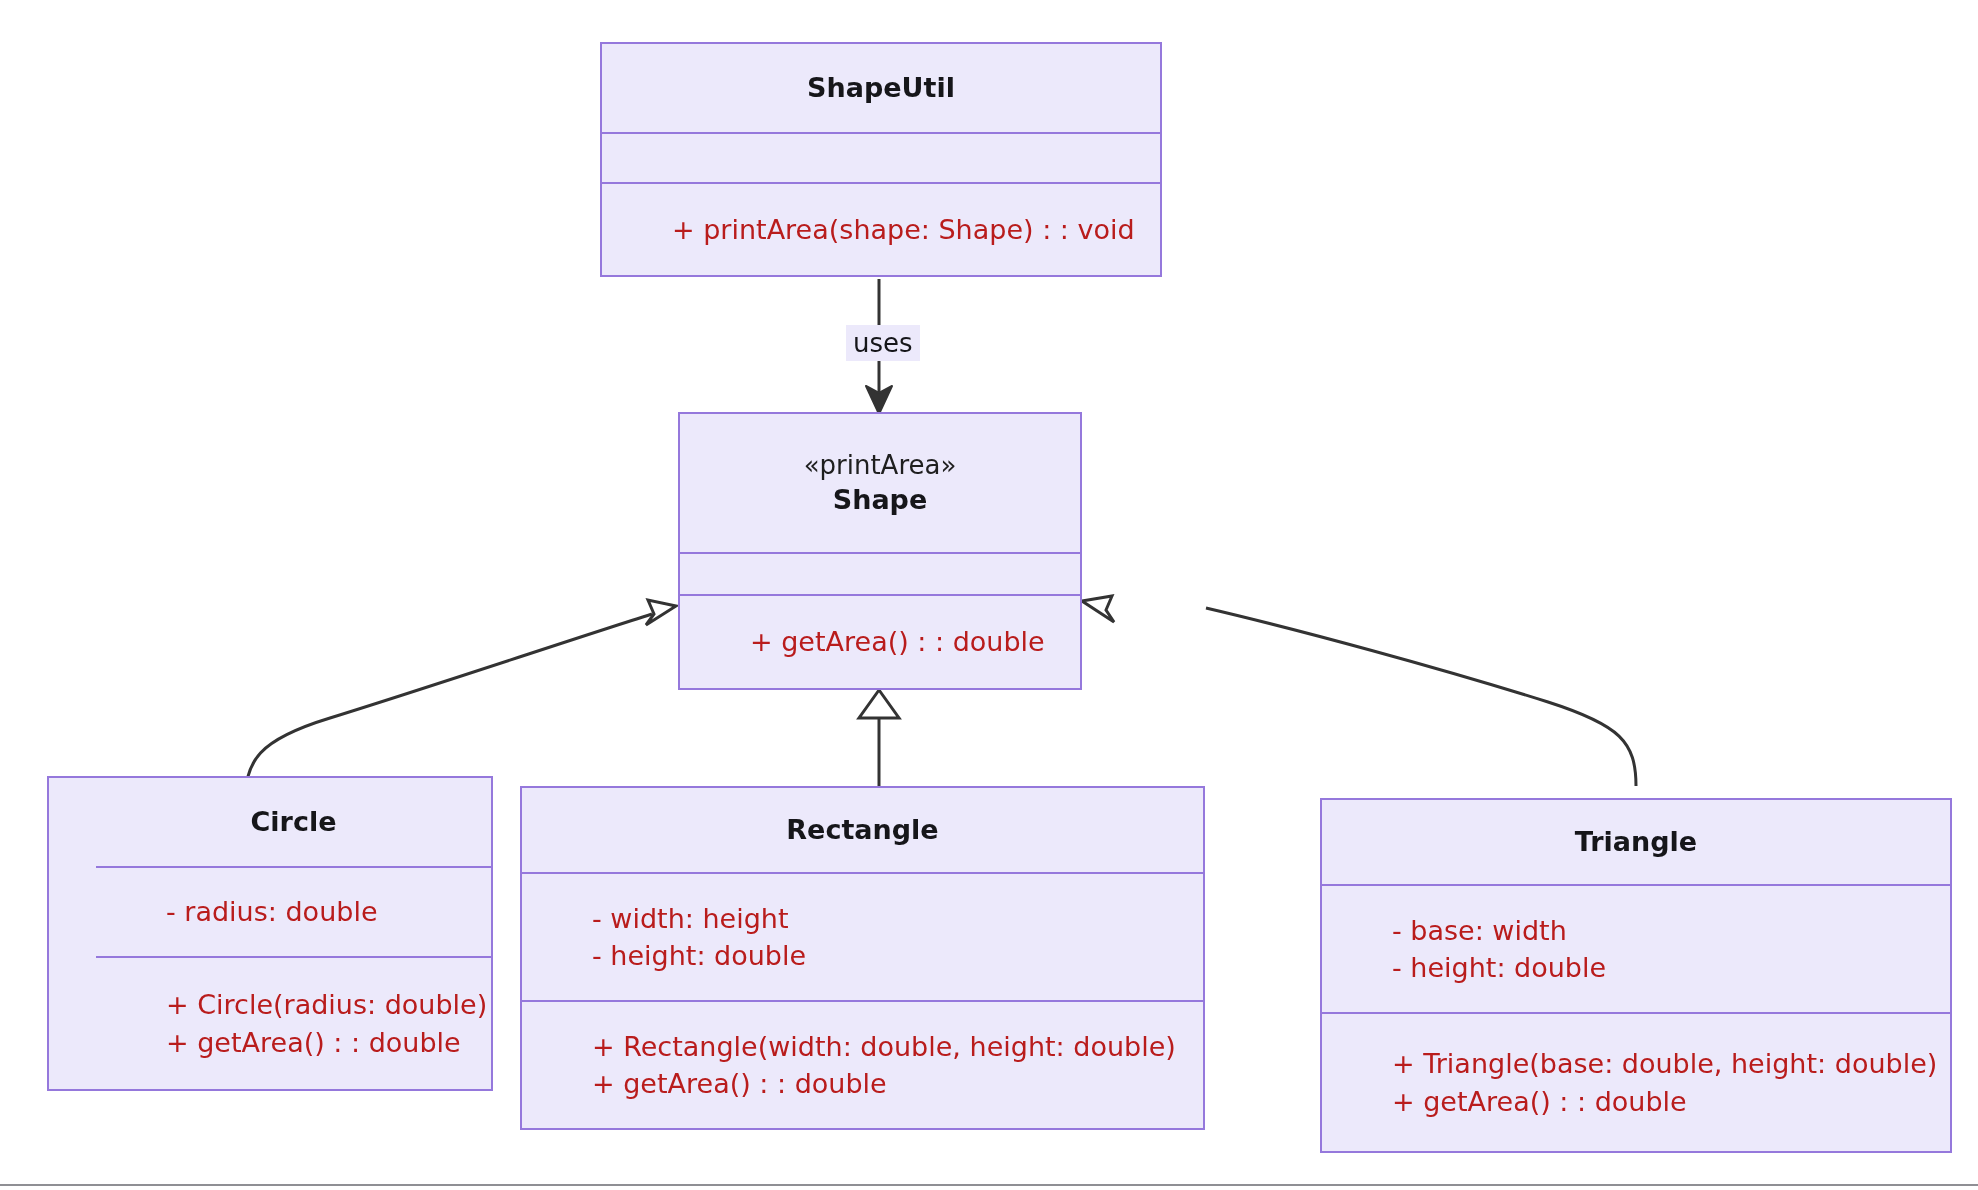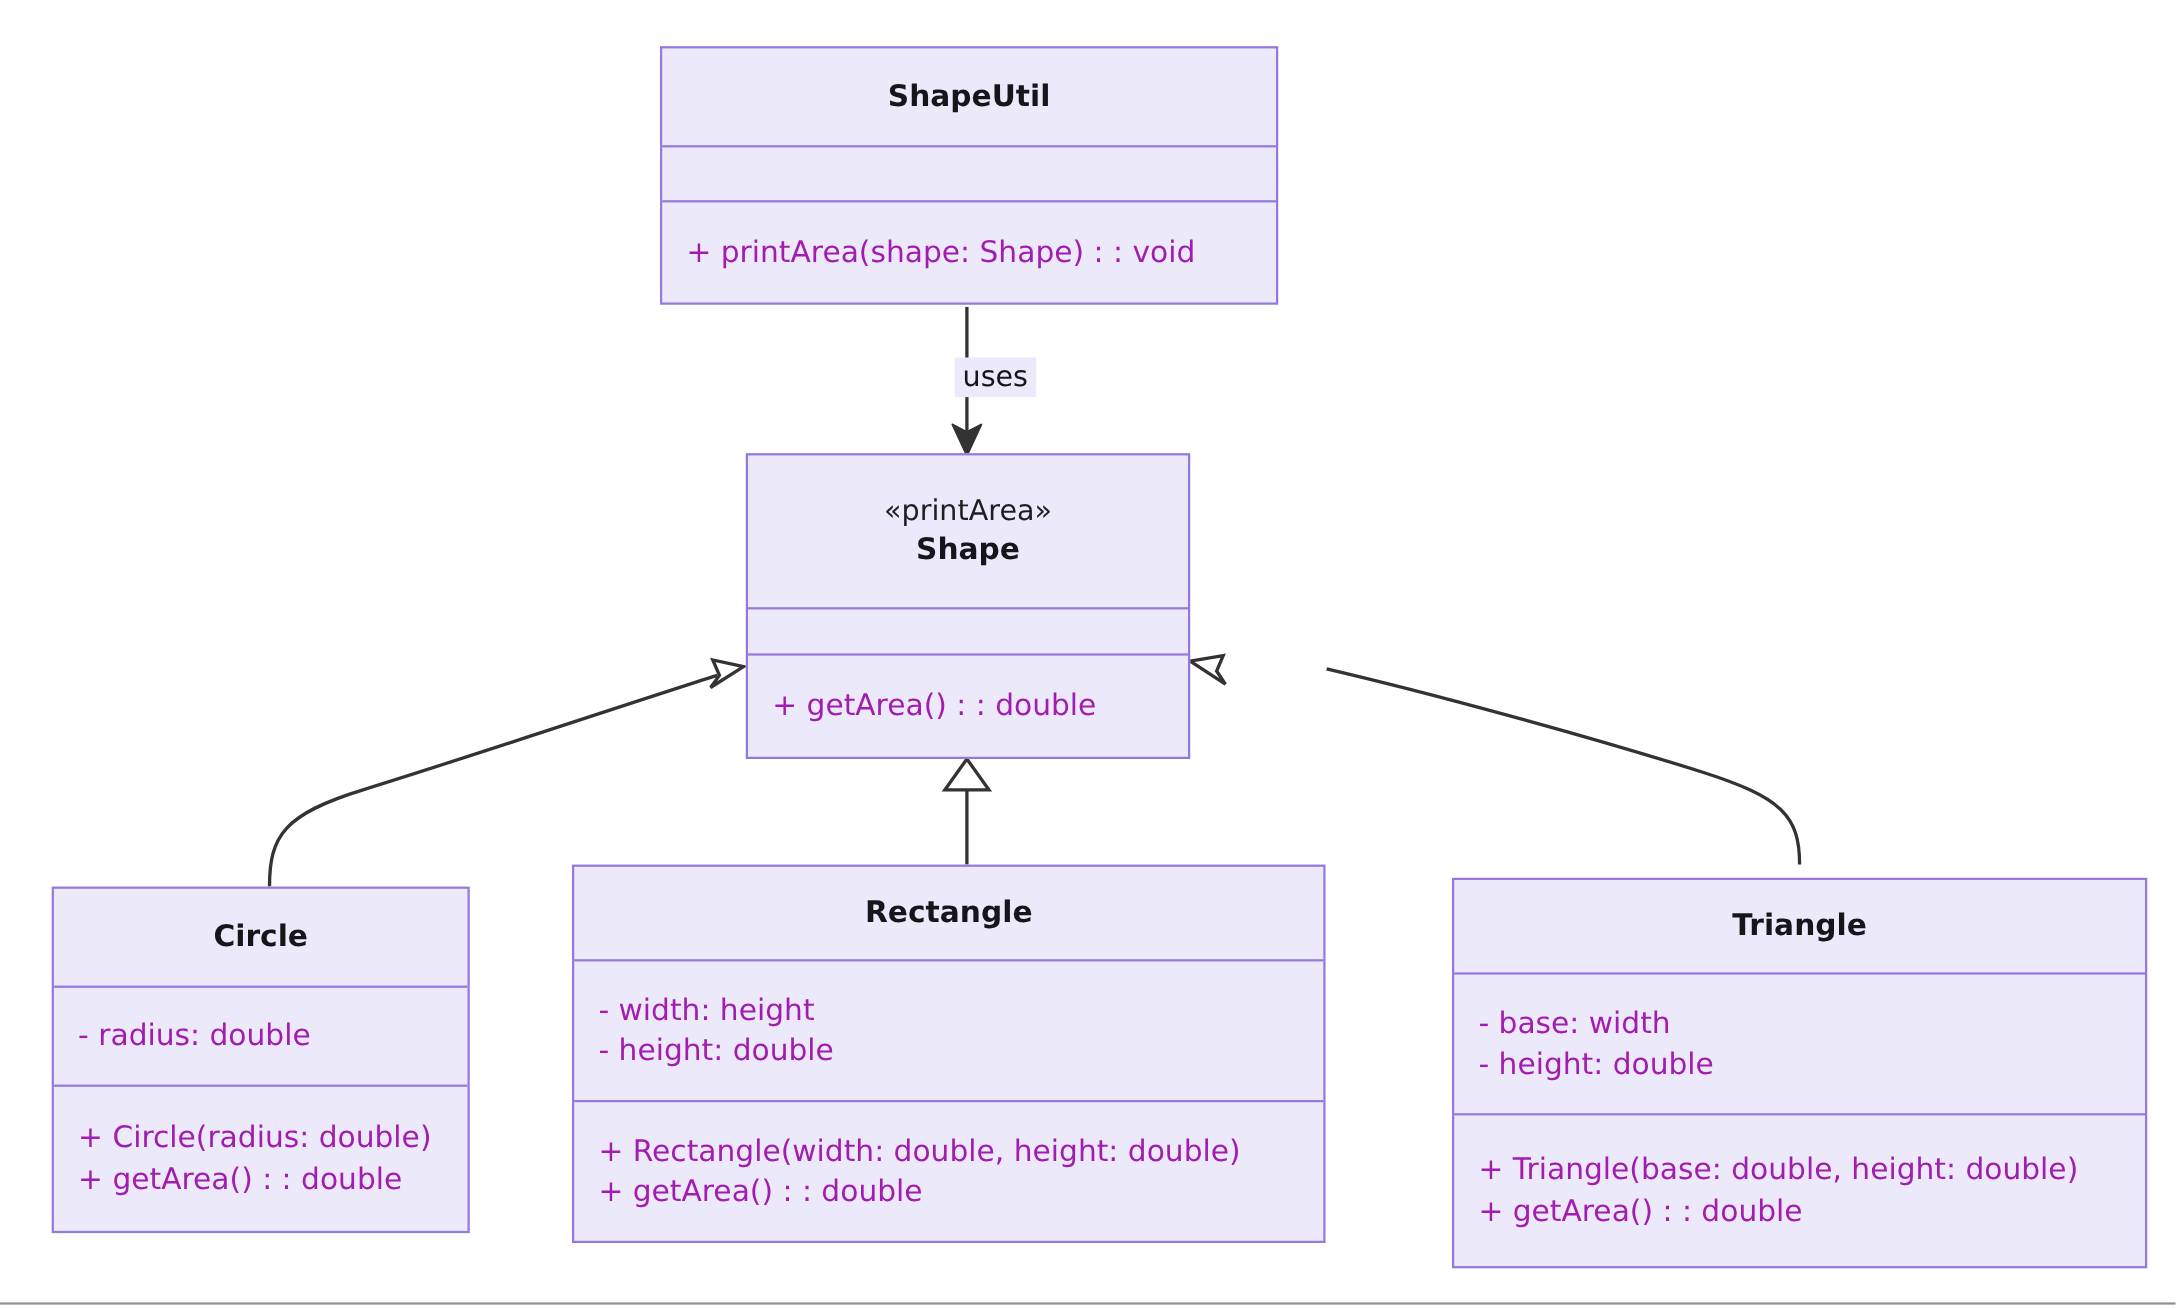--- a/index.html
+++ b/index.html
@@ -54,24 +54,25 @@
     line-height: 1.25;
   }
   .class-name {
     font-size: 27px;
     font-weight: bold;
     color: #16161a;
     line-height: 1.3;
   }
   .member-line {
     font-size: 27px;
-    color: #a21caf;
+    color: #b91c1c;
     padding-left: 22px;
     line-height: 1.38;
     white-space: nowrap;
+    margin-left: 48px;
   }
   .edge-label {
     position: absolute;
     font-size: 26px;
     color: #16161a;
     background: #ECE9FB;
     padding: 3px 7px;
     white-space: nowrap;
   }
   .footer-rule {
@@ -113,34 +114,34 @@
   <div class="uml-class" style="left:600px; top:42px; width:562px; height:235px;">
     <div class="compartment title-compartment" style="height:88px;">
       <div class="class-name">ShapeUtil</div>
     </div>
     <div class="compartment" style="height:50px;"></div>
     <div class="compartment" style="flex:1;">
       <div class="member-line">+ printArea(shape: Shape) : : void</div>
     </div>
   </div>
 
-  <div class="edge-label" style="left:868px; top:325px;">uses</div>
+  <div class="edge-label" style="left:846px; top:325px;">uses</div>
 
   <div class="uml-class" style="left:678px; top:412px; width:404px; height:278px;">
     <div class="compartment title-compartment" style="height:138px;">
       <div class="stereotype">«printArea»</div>
       <div class="class-name">Shape</div>
     </div>
     <div class="compartment" style="height:42px;"></div>
     <div class="compartment" style="flex:1;">
       <div class="member-line">+ getArea() : : double</div>
     </div>
   </div>
 
-  <div class="uml-class" style="left:47px; top:806px; width:380px; height:315px;">
+  <div class="uml-class" style="left:47px; top:776px; width:446px; height:315px;padding-left:47px;">
     <div class="compartment title-compartment" style="height:88px;">
       <div class="class-name">Circle</div>
     </div>
     <div class="compartment" style="height:90px;">
       <div class="member-line">- radius: double</div>
     </div>
     <div class="compartment" style="flex:1;">
       <div class="member-line">+ Circle(radius: double)</div>
       <div class="member-line">+ getArea() : : double</div>
     </div>

